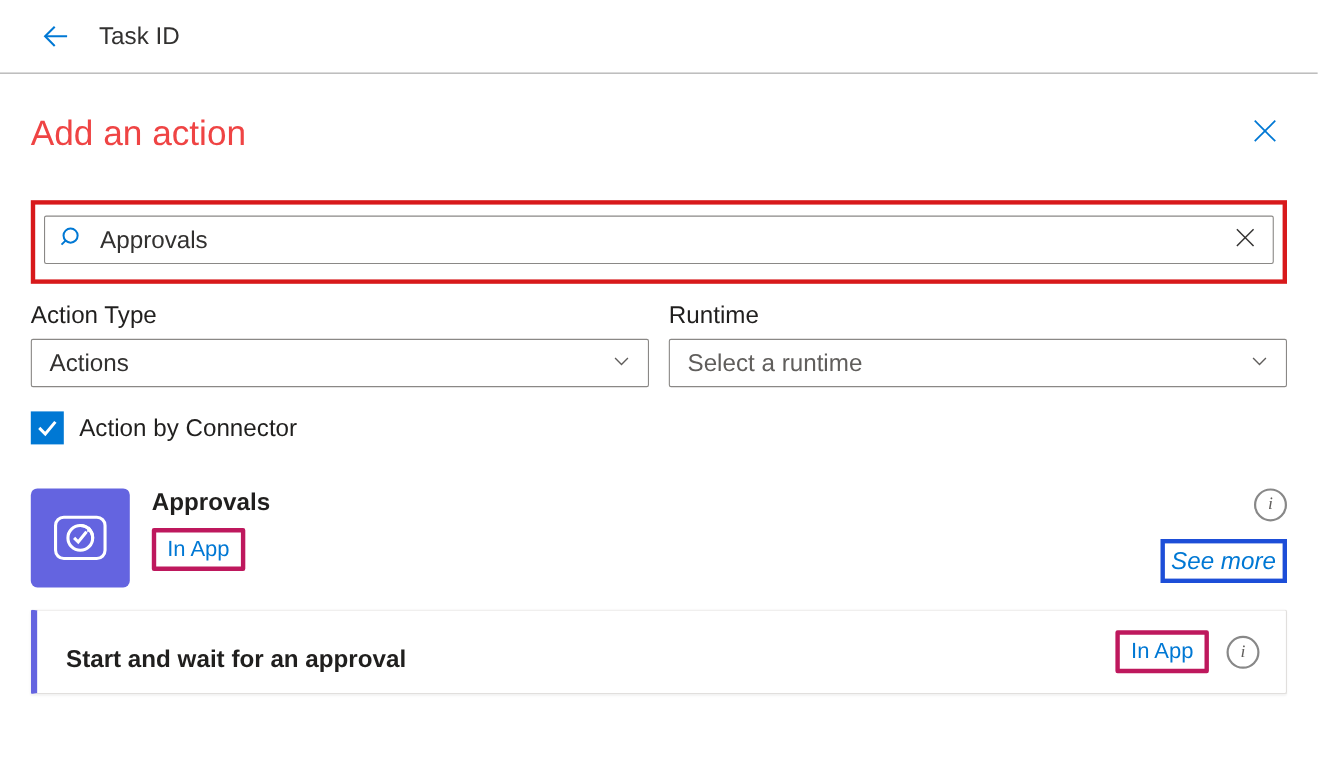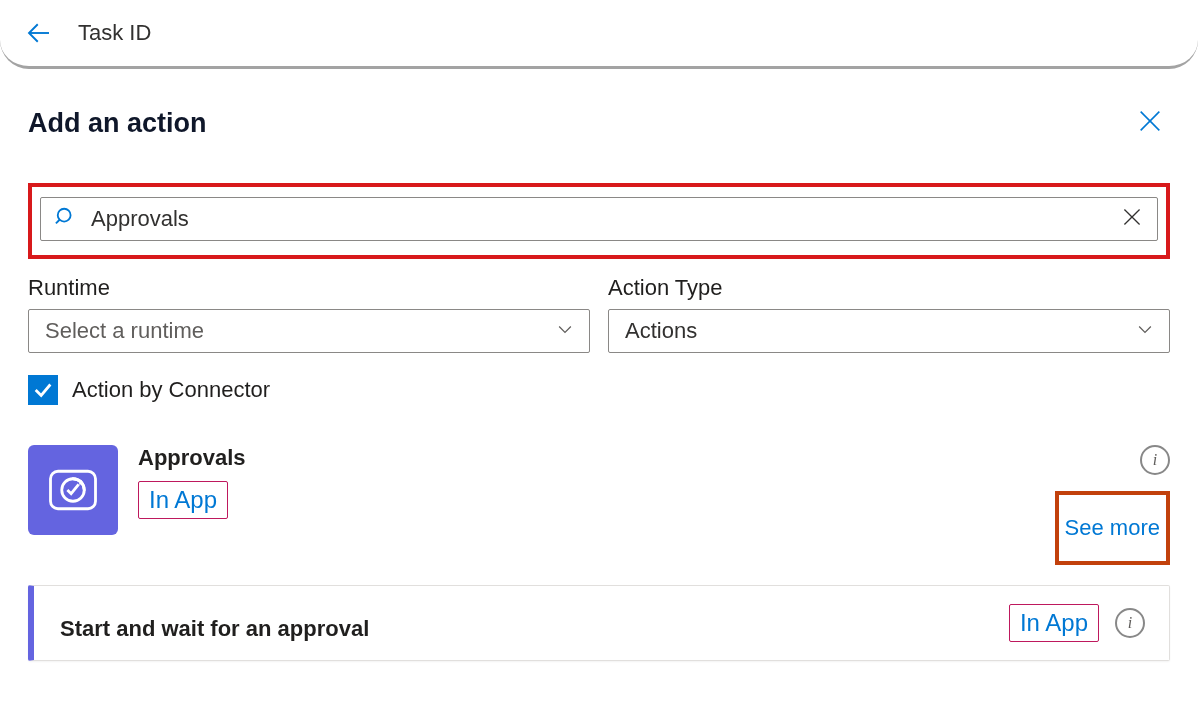--- a/index.html
+++ b/index.html
@@ -11,23 +11,22 @@
       font-family: "Segoe UI", -apple-system, BlinkMacSystemFont, sans-serif;
       width: 1198px;
       height: 708px;
       background: #ffffff;
       color: #323130;
     }
     .topbar {
       display: flex;
       align-items: center;
       gap: 24px;
-      padding: 18px 24px;
-      border-bottom: 3px solid #a3a3a3;
-      border-radius: 29px;
+      padding: 18px 36px;
+      border-bottom: 1px solid #a3a3a3;
     }
     .back-arrow {
       color: #0078d4;
       cursor: pointer;
       display: flex;
       align-items: center;
     }
     .topbar-title {
       font-size: 22px;
       font-weight: 400;
@@ -36,23 +35,23 @@
     .panel {
       padding: 32px 28px 28px 28px;
     }
     .panel-header {
       display: flex;
       justify-content: space-between;
       align-items: center;
       margin-bottom: 38px;
     }
     .panel-title {
-      font-size: 27px;
-      font-weight: 700;
-      color: #0f172a;
+      font-size: 32px;
+      font-weight: 400;
+      color: #ef4444;
     }
     .close-x {
       color: #0078d4;
       cursor: pointer;
       padding: 4px;
     }
     .search-wrapper {
       border: 4px solid #d8191b;
       padding: 10px 8px 14px 8px;
       margin-bottom: 16px;
@@ -165,23 +164,23 @@
       flex-direction: column;
       gap: 10px;
     }
     .connector-name {
       font-size: 22px;
       font-weight: 600;
       color: #201f1e;
     }
     .badge {
       display: inline-block;
-      border: 1px solid #be185d;
-      color: #0078d4;
-      font-size: 24px;
+      border: 4px solid #be185d;
+      color: #0078d4;
+      font-size: 20px;
       padding: 4px 10px;
       border-radius: 2px;
       width: fit-content;
     }
     .connector-right {
       display: flex;
       flex-direction: column;
       align-items: flex-end;
       gap: 16px;
     }
@@ -193,22 +192,23 @@
       display: flex;
       align-items: center;
       justify-content: center;
       color: #605e5c;
       font-size: 16px;
       font-family: Georgia, serif;
       font-style: italic;
       cursor: pointer;
     }
     .see-more-wrapper {
-      border: 4px solid #c2410c;
-      padding: 20px 6px;
+      border: 4px solid #1d4ed8;
+      padding: 3px 6px;
+      font-style: italic;
     }
     .see-more {
       color: #0078d4;
       font-size: 22px;
       cursor: pointer;
     }
     .action-row {
       display: flex;
       align-items: flex-end;
       justify-content: space-between;
@@ -267,34 +267,34 @@
         <svg width="26" height="26" viewBox="0 0 24 24" fill="none" stroke="currentColor" stroke-width="1.2">
           <line x1="5" y1="5" x2="19" y2="19"></line>
           <line x1="19" y1="5" x2="5" y2="19"></line>
         </svg>
       </span>
     </div>
   </div>
 
   <div class="filters-row">
     <div class="filter-col">
-      <div class="filter-label">Runtime</div>
+      <div class="filter-label">Action Type</div>
       <div class="dropdown">
-        <span class="dropdown-text dropdown-placeholder">Select a runtime</span>
+        <span class="dropdown-text">Actions</span>
         <span class="chevron">
           <svg width="20" height="20" viewBox="0 0 24 24" fill="none" stroke="currentColor" stroke-width="1.5">
             <polyline points="5,9 12,16 19,9"></polyline>
           </svg>
         </span>
       </div>
     </div>
     <div class="filter-col">
-      <div class="filter-label">Action Type</div>
+      <div class="filter-label">Runtime</div>
       <div class="dropdown">
-        <span class="dropdown-text">Actions</span>
+        <span class="dropdown-text dropdown-placeholder">Select a runtime</span>
         <span class="chevron">
           <svg width="20" height="20" viewBox="0 0 24 24" fill="none" stroke="currentColor" stroke-width="1.5">
             <polyline points="5,9 12,16 19,9"></polyline>
           </svg>
         </span>
       </div>
     </div>
   </div>
 
   <div class="checkbox-row">

